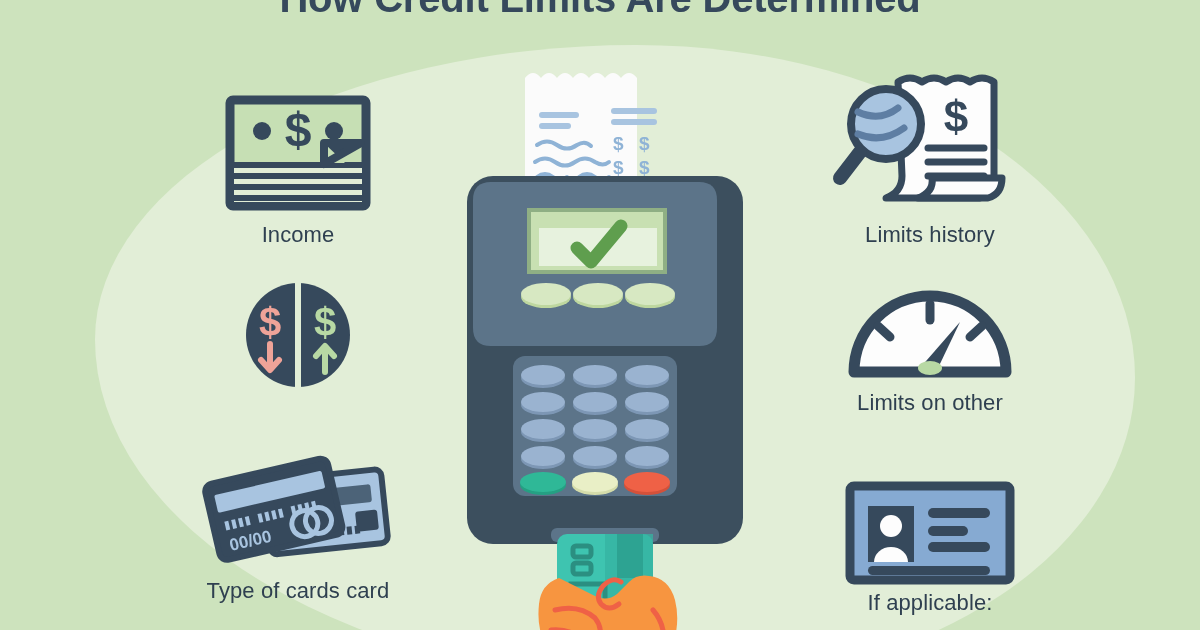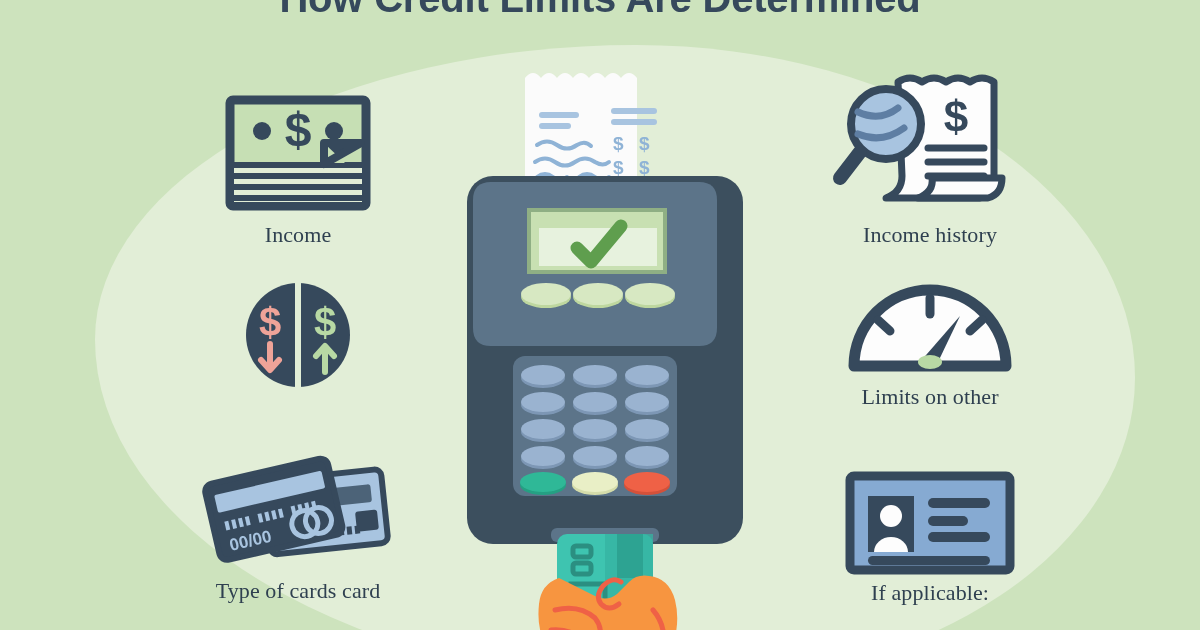--- a/index.html
+++ b/index.html
@@ -35,36 +35,35 @@
     white-space: nowrap;
   }
   
   .item { position: absolute; text-align: center; }
   .item .caption {
     font-size: 22px;
     color: #2f4050;
     line-height: 1.17;
     margin-top: 10px;
     letter-spacing: 0.1px;
-    font-family: Liberation Serif, serif;
   }
   .icon-wrap {
     display: flex; align-items: flex-end; justify-content: center;
     height: 120px;
   }
   
   .left-col  { width: 320px; left: 138px; }
   .right-col { width: 300px; left: 780px; }
 
   .pos-income   { top: 92px;  }
   .pos-dti      { top: 270px; }
   .pos-cardtype { top: 448px; }
   .pos-history  { top: 72px;  }
-  .pos-limits   { top: 282px; }
-  .pos-coapp    { top: 470px; }
+  .pos-limits   { top: 288px; }
+  .pos-coapp    { top: 480px; }
 
   
   .terminal-zone {
     position: absolute;
     left: 455px; top: 50px;
     width: 300px; height: 580px;
   }
   svg { display: block; overflow: visible; }
 </style>
 </head>
@@ -178,21 +177,21 @@
           <line x1="96" y1="76" x2="152" y2="76"></line>
           <line x1="96" y1="90" x2="152" y2="90"></line>
           <line x1="96" y1="104" x2="152" y2="104"></line>
         </g>
 
         <circle cx="54" cy="52" r="35" fill="#a8c4e0" stroke="#36495c" stroke-width="8"></circle>
         <path d="M26 40 q22 10 40 -4 M26 62 q24 10 46 -6" stroke="#5e7ea3" stroke-width="7" fill="none" stroke-linecap="round"></path>
         <line x1="28" y1="80" x2="8" y2="106" stroke="#36495c" stroke-width="14" stroke-linecap="round"></line>
       </svg>
     </div>
-    <div class="caption">Income history</div>
+    <div class="caption">Limits history</div>
   </div>
 
   <div class="item right-col pos-limits">
     <div class="icon-wrap" style="height:92px">
       <svg width="176" height="92" viewBox="0 0 176 92">
         <path d="M12 84 a76 76 0 0 1 152 0 z" fill="#fdfdfd" stroke="#36495c" stroke-width="11" stroke-linejoin="round"></path>
         <g stroke="#36495c" stroke-width="9" stroke-linecap="round">
           <line x1="88" y1="16" x2="88" y2="32"></line>
           <line x1="36" y1="38" x2="48" y2="49"></line>
           <line x1="140" y1="38" x2="128" y2="49"></line>

